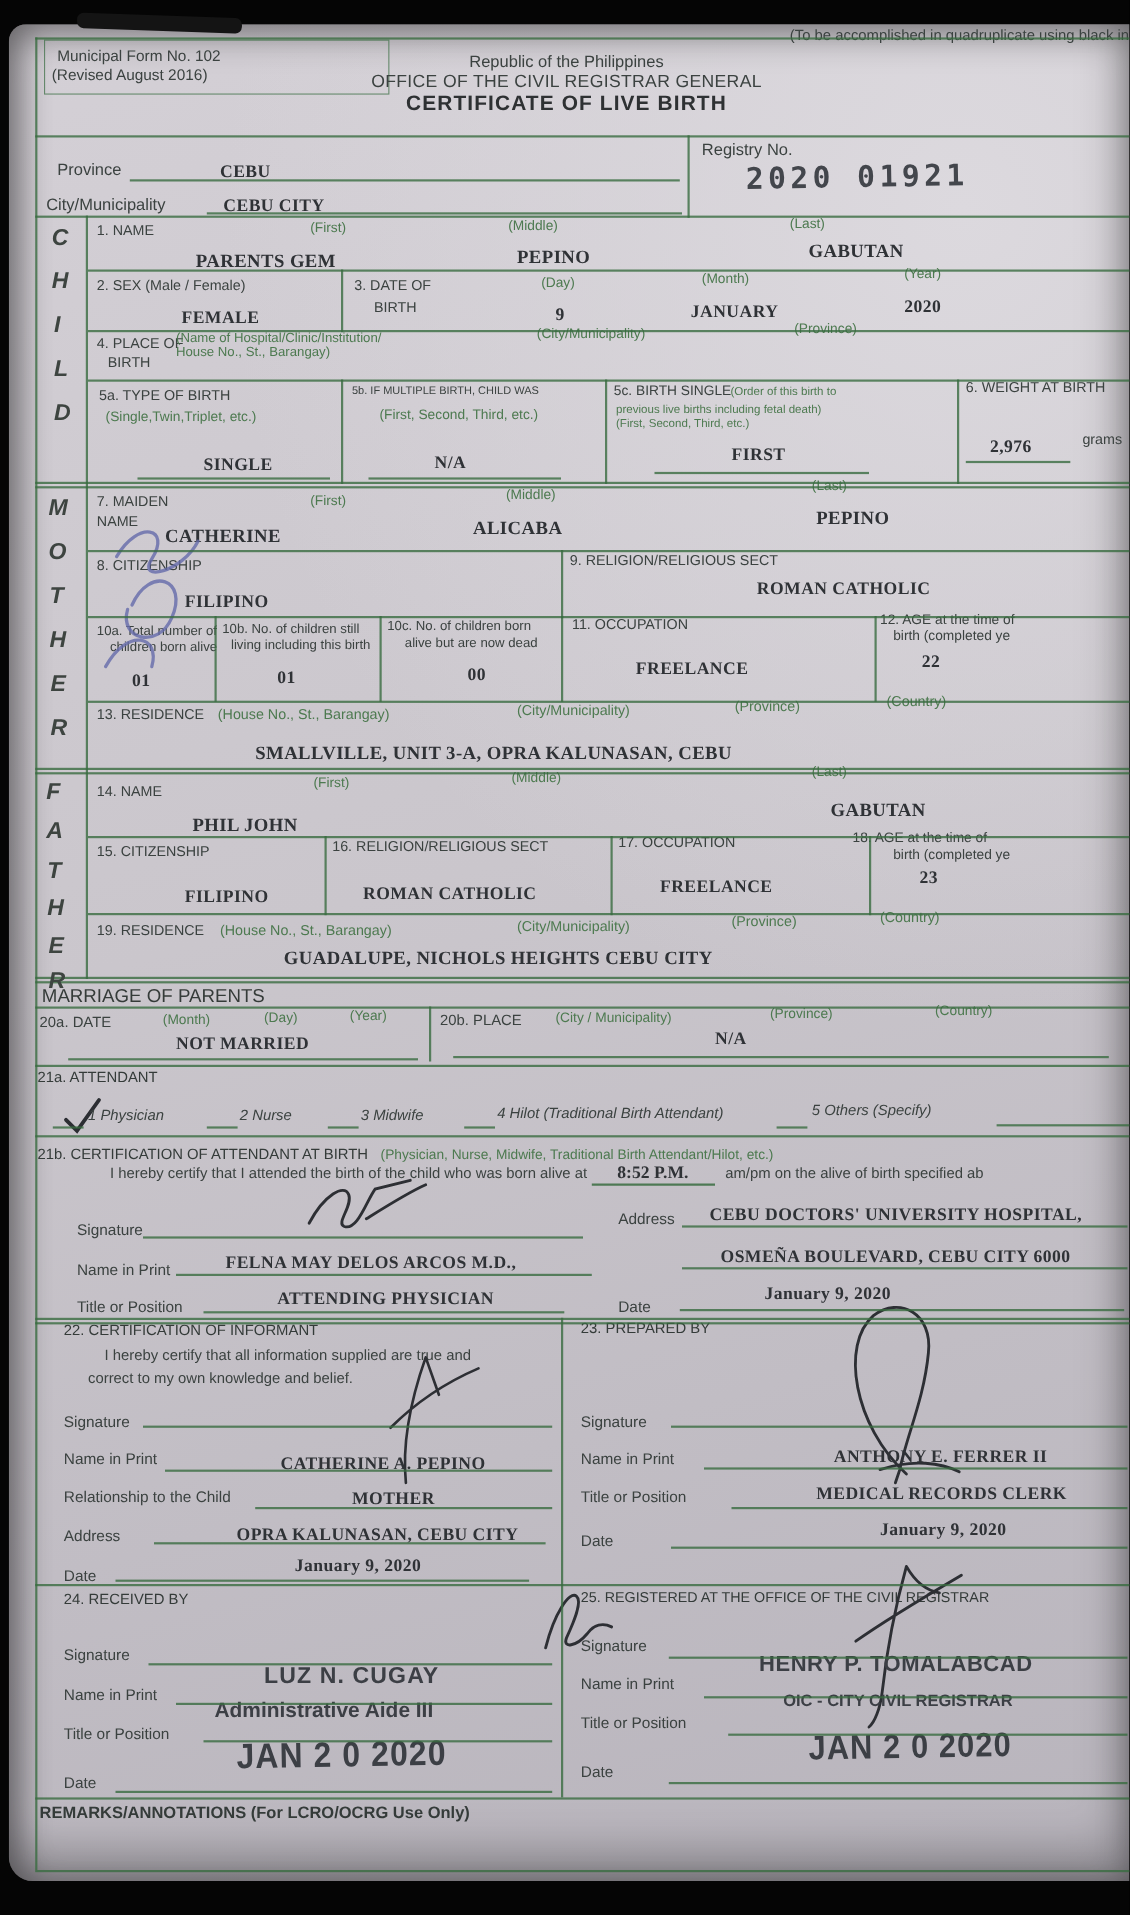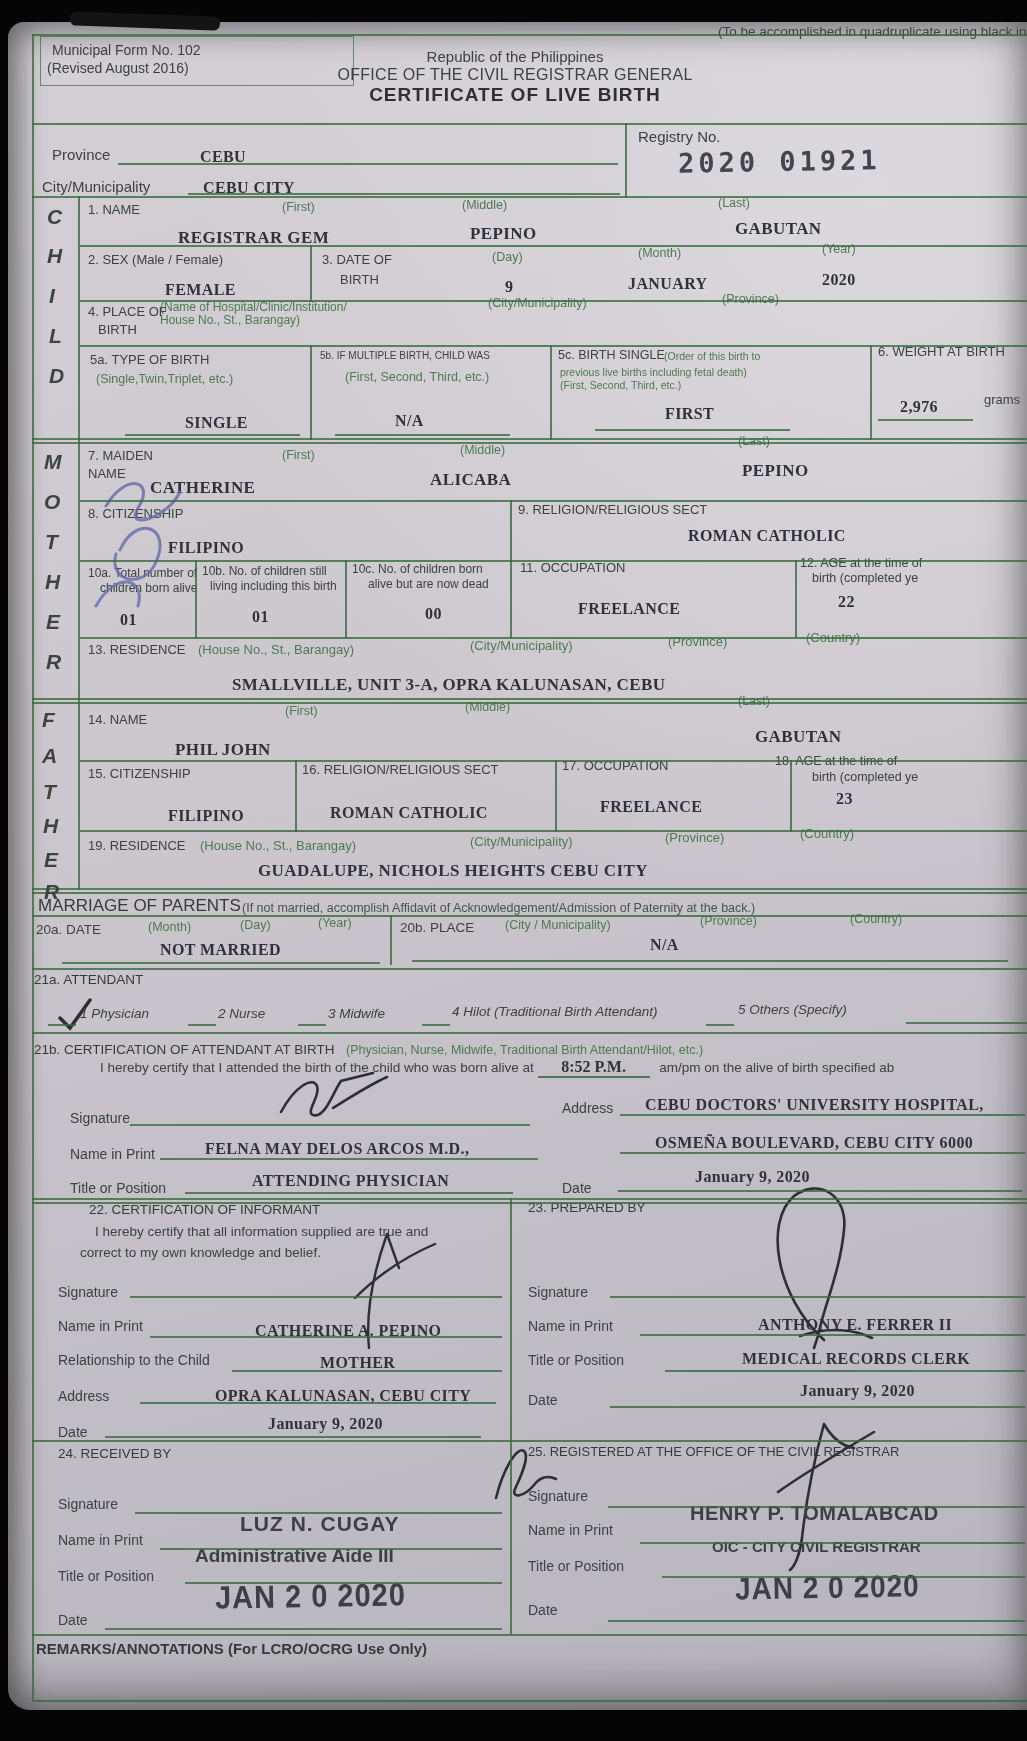--- a/index.html
+++ b/index.html
@@ -47,21 +47,21 @@
   <div class="a v" style="left:200px;top:148px;">CEBU</div>
   <div class="a l" style="left:42px;top:178px;font-size:15px;">City/Municipality</div>
   <div class="a v" style="left:203px;top:179px;">CEBU CITY</div>
   <div class="a l" style="left:638px;top:128px;font-size:15px;">Registry No.</div>
   <div class="a" style="left:678px;top:146px;font-family:'DejaVu Sans Mono',monospace;font-weight:bold;font-size:27px;letter-spacing:4px;color:#43464c;transform:rotate(-1deg);">2020 01921</div>
 
   <div class="a l" style="left:88px;top:202px;">1. NAME</div>
   <div class="a h" style="left:282px;top:200px;">(First)</div>
   <div class="a h" style="left:462px;top:198px;">(Middle)</div>
   <div class="a h" style="left:718px;top:196px;">(Last)</div>
-  <div class="a v vbig" style="left:178px;top:228px;">REGISTRAR GEM</div>
+  <div class="a v vbig" style="left:178px;top:228px;">PARENTS GEM</div>
   <div class="a v vbig" style="left:470px;top:224px;">PEPINO</div>
   <div class="a v vbig" style="left:735px;top:219px;">GABUTAN</div>
 
   <div class="a l" style="left:88px;top:252px;">2. SEX (Male / Female)</div>
   <div class="a v" style="left:165px;top:281px;">FEMALE</div>
   <div class="a l" style="left:322px;top:252px;">3. DATE OF</div>
   <div class="a l" style="left:340px;top:272px;">BIRTH</div>
   <div class="a h" style="left:492px;top:250px;">(Day)</div>
   <div class="a h" style="left:638px;top:246px;">(Month)</div>
   <div class="a h" style="left:822px;top:242px;">(Year)</div>
@@ -145,21 +145,20 @@
   <div class="a v" style="left:836px;top:790px;">23</div>
 
   <div class="a l" style="left:88px;top:838px;">19. RESIDENCE</div>
   <div class="a h" style="left:200px;top:838px;font-size:13px;">(House No., St., Barangay)</div>
   <div class="a h" style="left:470px;top:834px;font-size:13px;">(City/Municipality)</div>
   <div class="a h" style="left:665px;top:830px;font-size:13px;">(Province)</div>
   <div class="a h" style="left:800px;top:826px;font-size:13px;">(Country)</div>
   <div class="a v vbig" style="left:258px;top:861px;">GUADALUPE, NICHOLS HEIGHTS CEBU CITY</div>
 
   <div class="a" style="left:38px;top:896px;font-size:17px;color:#353b39;">MARRIAGE OF PARENTS</div>
-  <div class="a h" style="left:242px;top:901px;color:#46544a;">(If not married, accomplish Affidavit of Acknowledgement/Admission of Paternity at the back.)</div>
   <div class="a l" style="left:36px;top:922px;font-size:13.5px;">20a. DATE</div>
   <div class="a h" style="left:148px;top:920px;">(Month)</div>
   <div class="a h" style="left:240px;top:918px;">(Day)</div>
   <div class="a h" style="left:318px;top:916px;">(Year)</div>
   <div class="a l" style="left:400px;top:920px;font-size:13.5px;">20b. PLACE</div>
   <div class="a h" style="left:505px;top:918px;">(City / Municipality)</div>
   <div class="a h" style="left:700px;top:914px;">(Province)</div>
   <div class="a h" style="left:850px;top:912px;">(Country)</div>
   <div class="a v" style="left:160px;top:941px;">NOT MARRIED</div>
   <div class="a v" style="left:650px;top:936px;">N/A</div>
@@ -183,21 +182,21 @@
   <div class="a l" style="left:562px;top:1100px;font-size:14px;">Address</div>
   <div class="a v" style="left:645px;top:1096px;">CEBU DOCTORS' UNIVERSITY HOSPITAL,</div>
   <div class="a l" style="left:70px;top:1146px;font-size:14px;">Name in Print</div>
   <div class="a v" style="left:205px;top:1140px;">FELNA MAY DELOS ARCOS M.D.,</div>
   <div class="a v" style="left:655px;top:1134px;">OSMEÑA BOULEVARD, CEBU CITY 6000</div>
   <div class="a l" style="left:70px;top:1180px;font-size:14px;">Title or Position</div>
   <div class="a v" style="left:252px;top:1172px;">ATTENDING PHYSICIAN</div>
   <div class="a l" style="left:562px;top:1180px;font-size:14px;">Date</div>
   <div class="a v" style="left:695px;top:1168px;">January 9, 2020</div>
 
-  <div class="a lb" style="left:58px;top:1202px;font-weight:normal;margin-left:31px;">22. CERTIFICATION OF INFORMANT</div>
+  <div class="a lb" style="left:58px;top:1202px;font-weight:normal;">22. CERTIFICATION OF INFORMANT</div>
   <div class="a l" style="left:95px;top:1224px;font-size:13.5px;">I hereby certify that all information supplied are true and</div>
   <div class="a l" style="left:80px;top:1245px;font-size:13.5px;">correct to my own knowledge and belief.</div>
   <div class="a l" style="left:58px;top:1284px;font-size:14px;">Signature</div>
   <svg class="sig" style="left:335px;top:1228px" width="120" height="125" viewBox="0 0 120 125">
       <path d="M52,6 C40,40 30,80 34,120 M20,70 C44,46 72,28 100,16 M52,6 L64,40" stroke="#2d2f34" stroke-width="2.4" fill="none" stroke-linecap="round"></path>
     </svg>
   <div class="a l" style="left:58px;top:1318px;font-size:14px;">Name in Print</div>
   <div class="a v" style="left:255px;top:1322px;">CATHERINE A. PEPINO</div>
   <div class="a l" style="left:58px;top:1352px;font-size:14px;">Relationship to the Child</div>
   <div class="a v" style="left:320px;top:1354px;">MOTHER</div>

